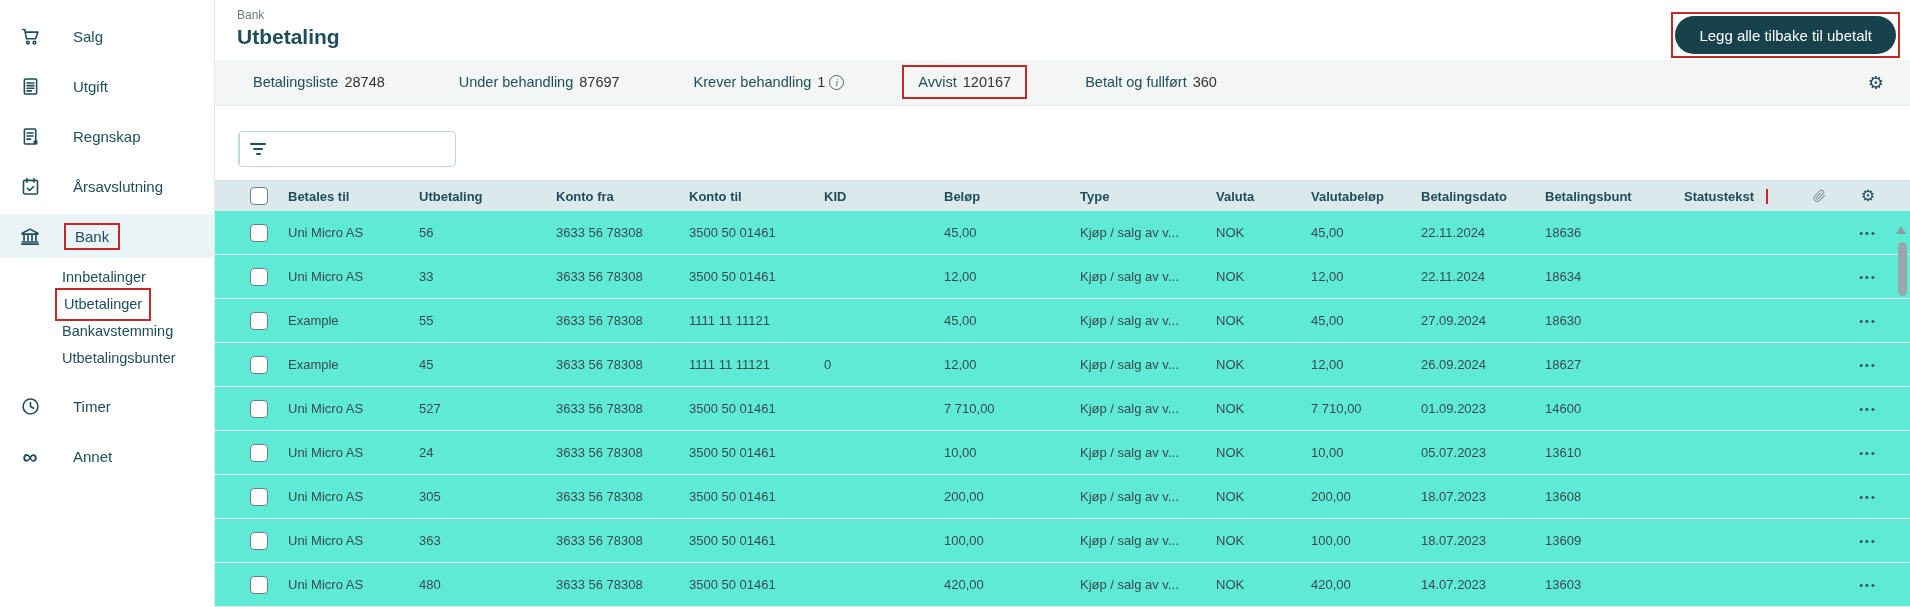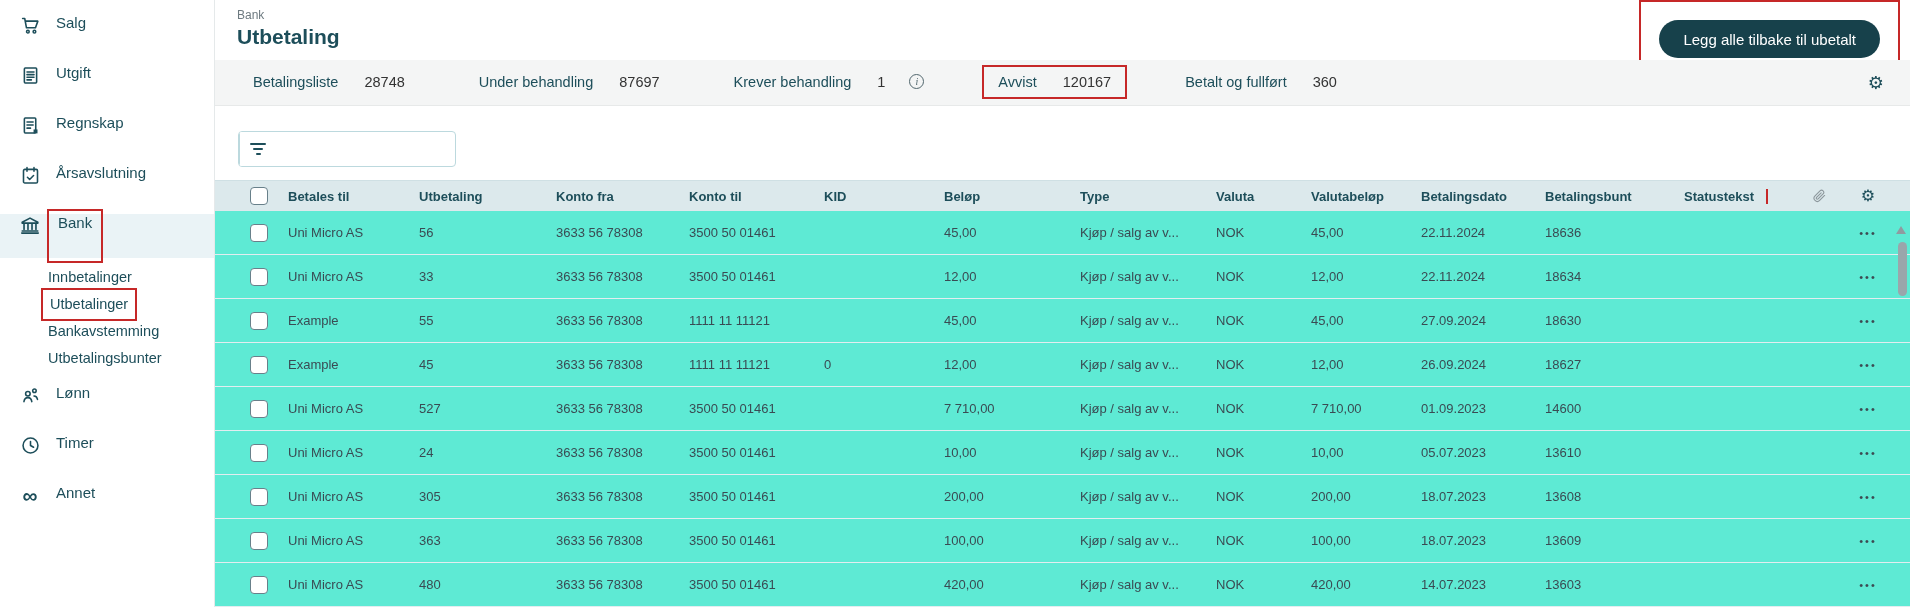--- a/index.html
+++ b/index.html
@@ -6,41 +6,41 @@
     --accent:#1d4e5a; --annotation:#c62828; --button_bg:#17414b; --button_text:#ffffff;
     --table_header_bg:#dce9ec; --tabstrip_bg:#f4f5f5; --row_border:#e3edf0; --active_item_bg:#eaf3f6;
     --cell_text:#3a4b53;
   }
   *{box-sizing:border-box}
   html,body{margin:0;padding:0;background:#fff}
   .app{position:relative;width:1910px;height:607px;background:#fff;overflow:hidden;display:flex;
        font-family:"Liberation Sans",sans-serif;}
   
   .sidebar{width:215px;flex:0 0 215px;border-right:1px solid #e5e9ea;padding-top:14px;background:#fff}
-  .nav-item{display:flex;height:44px;margin-bottom:6px;padding-left:19px;gap:15px;
+  .nav-item{display:flex;align-items:center;height:44px;margin-bottom:6px;padding-left:19px;gap:32px;
             color:var(--accent);font-size:15px;font-weight:400;cursor:pointer;white-space:nowrap}
   .nav-item .nicon{width:22px;height:22px;display:flex;align-items:center;justify-content:center;flex:0 0 22px}
   .nav-item.active{background:var(--active_item_bg)}
   .red-box-inline{display:inline-block;border:2px solid var(--annotation);padding:3px 9px;margin:-5px 0 -5px -9px}
-  .submenu{margin:2px 0 12px 0}
+  .submenu{margin:2px 0 12px 14px}
   .sub-item{height:27px;line-height:27px;padding-left:48px;font-size:14.5px;color:var(--accent);cursor:pointer;white-space:nowrap}
   .sub-item .red-box-inline{padding:1px 7px;margin:-3px 0 -3px -7px}
   .infinity{font-size:21px;font-weight:700;color:var(--accent);line-height:1}
   
   .content{flex:1;display:flex;flex-direction:column;min-width:0}
   .topbar{height:62px;position:relative;padding:8px 0 0 22px}
   .breadcrumb{font-size:12px;color:#6d7a80}
   .page-title{font-size:21px;font-weight:700;color:var(--accent);margin:3px 0 0}
-  .action-wrap{position:absolute;right:10px;top:0;border:2px solid var(--annotation);padding:18px}
+  .action-wrap{position:absolute;right:10px;top:12px;border:2px solid var(--annotation);padding:2px}
   .action-btn{background:var(--button_bg);color:var(--button_text);border:none;border-radius:19px;height:38px;
               padding:0 24px;font-size:15px;font-family:"Liberation Sans",sans-serif;cursor:pointer}
   
   .tabstrip{height:49px;background:var(--tabstrip_bg);border-bottom:1px solid #e7e9e9;display:flex;
             align-items:center;padding-left:38px;position:relative}
-  .tab{display:flex;align-items:flex-start;gap:26px;margin-right:74px;font-size:14.5px;color:var(--accent);cursor:pointer;white-space:nowrap}
+  .tab{display:flex;align-items:center;gap:6px;margin-right:74px;font-size:14.5px;color:var(--accent);cursor:pointer;white-space:nowrap}
   .tab .tab-count{color:#333}
   .tab.annotated{border:2px solid var(--annotation);padding:7px 14px;margin-left:-16px;margin-right:58px}
   .info-badge{width:15px;height:15px;border:1.4px solid #51666d;border-radius:50%;display:inline-flex;
               align-items:center;justify-content:center;font-size:10px;color:#51666d;
               font-family:"Liberation Serif",serif;font-style:italic;margin-left:-2px}
   .strip-gear{position:absolute;right:26px;top:14px;font-size:18px;line-height:1;color:var(--accent);
               font-family:"DejaVu Sans",sans-serif;cursor:pointer}
   
   .search-row{height:76px;padding:25px 0 0 23px;background:#fff}
   .search-box{display:flex;width:218px;height:36px;border:1px solid #bcd9de;border-radius:4px;overflow:hidden;background:#fff}
@@ -127,31 +127,20 @@
             <path d="M3.5 18.5h17M3 20.8h18"></path>
           </svg>
       </span>
       <span class="red-box-inline"><span>Bank</span></span>
     </div>
     <div class="submenu">
       <div class="sub-item"><span>Innbetalinger</span></div>
       <div class="sub-item"><span class="red-box-inline"><span>Utbetalinger</span></span></div>
       <div class="sub-item"><span>Bankavstemming</span></div>
       <div class="sub-item"><span>Utbetalingsbunter</span></div>
-    </div>
-    <div class="nav-item">
-      <span class="nicon">
-        <svg class="icon" width="21" height="21" viewBox="0 0 24 24" fill="none" stroke="#1d4e5a" stroke-width="1.8" stroke-linecap="round" stroke-linejoin="round">
-            <circle cx="9" cy="10" r="2.6"></circle>
-            <path d="M4.5 19c.4-3 2.2-4.6 4.5-4.6s4.1 1.6 4.5 4.6"></path>
-            <circle cx="16.5" cy="6.5" r="2"></circle>
-            <path d="M16 12.5c2.2.1 3.6 1.5 4 4"></path>
-          </svg>
-      </span>
-      <span>Lønn</span>
     </div>
     <div class="nav-item">
       <span class="nicon">
         <svg class="icon" width="21" height="21" viewBox="0 0 24 24" fill="none" stroke="#1d4e5a" stroke-width="1.8" stroke-linecap="round" stroke-linejoin="round">
             <circle cx="12" cy="12" r="8.5"></circle>
             <path d="M12 7.5V12l3.5 2"></path>
           </svg>
       </span>
       <span>Timer</span>
     </div>

